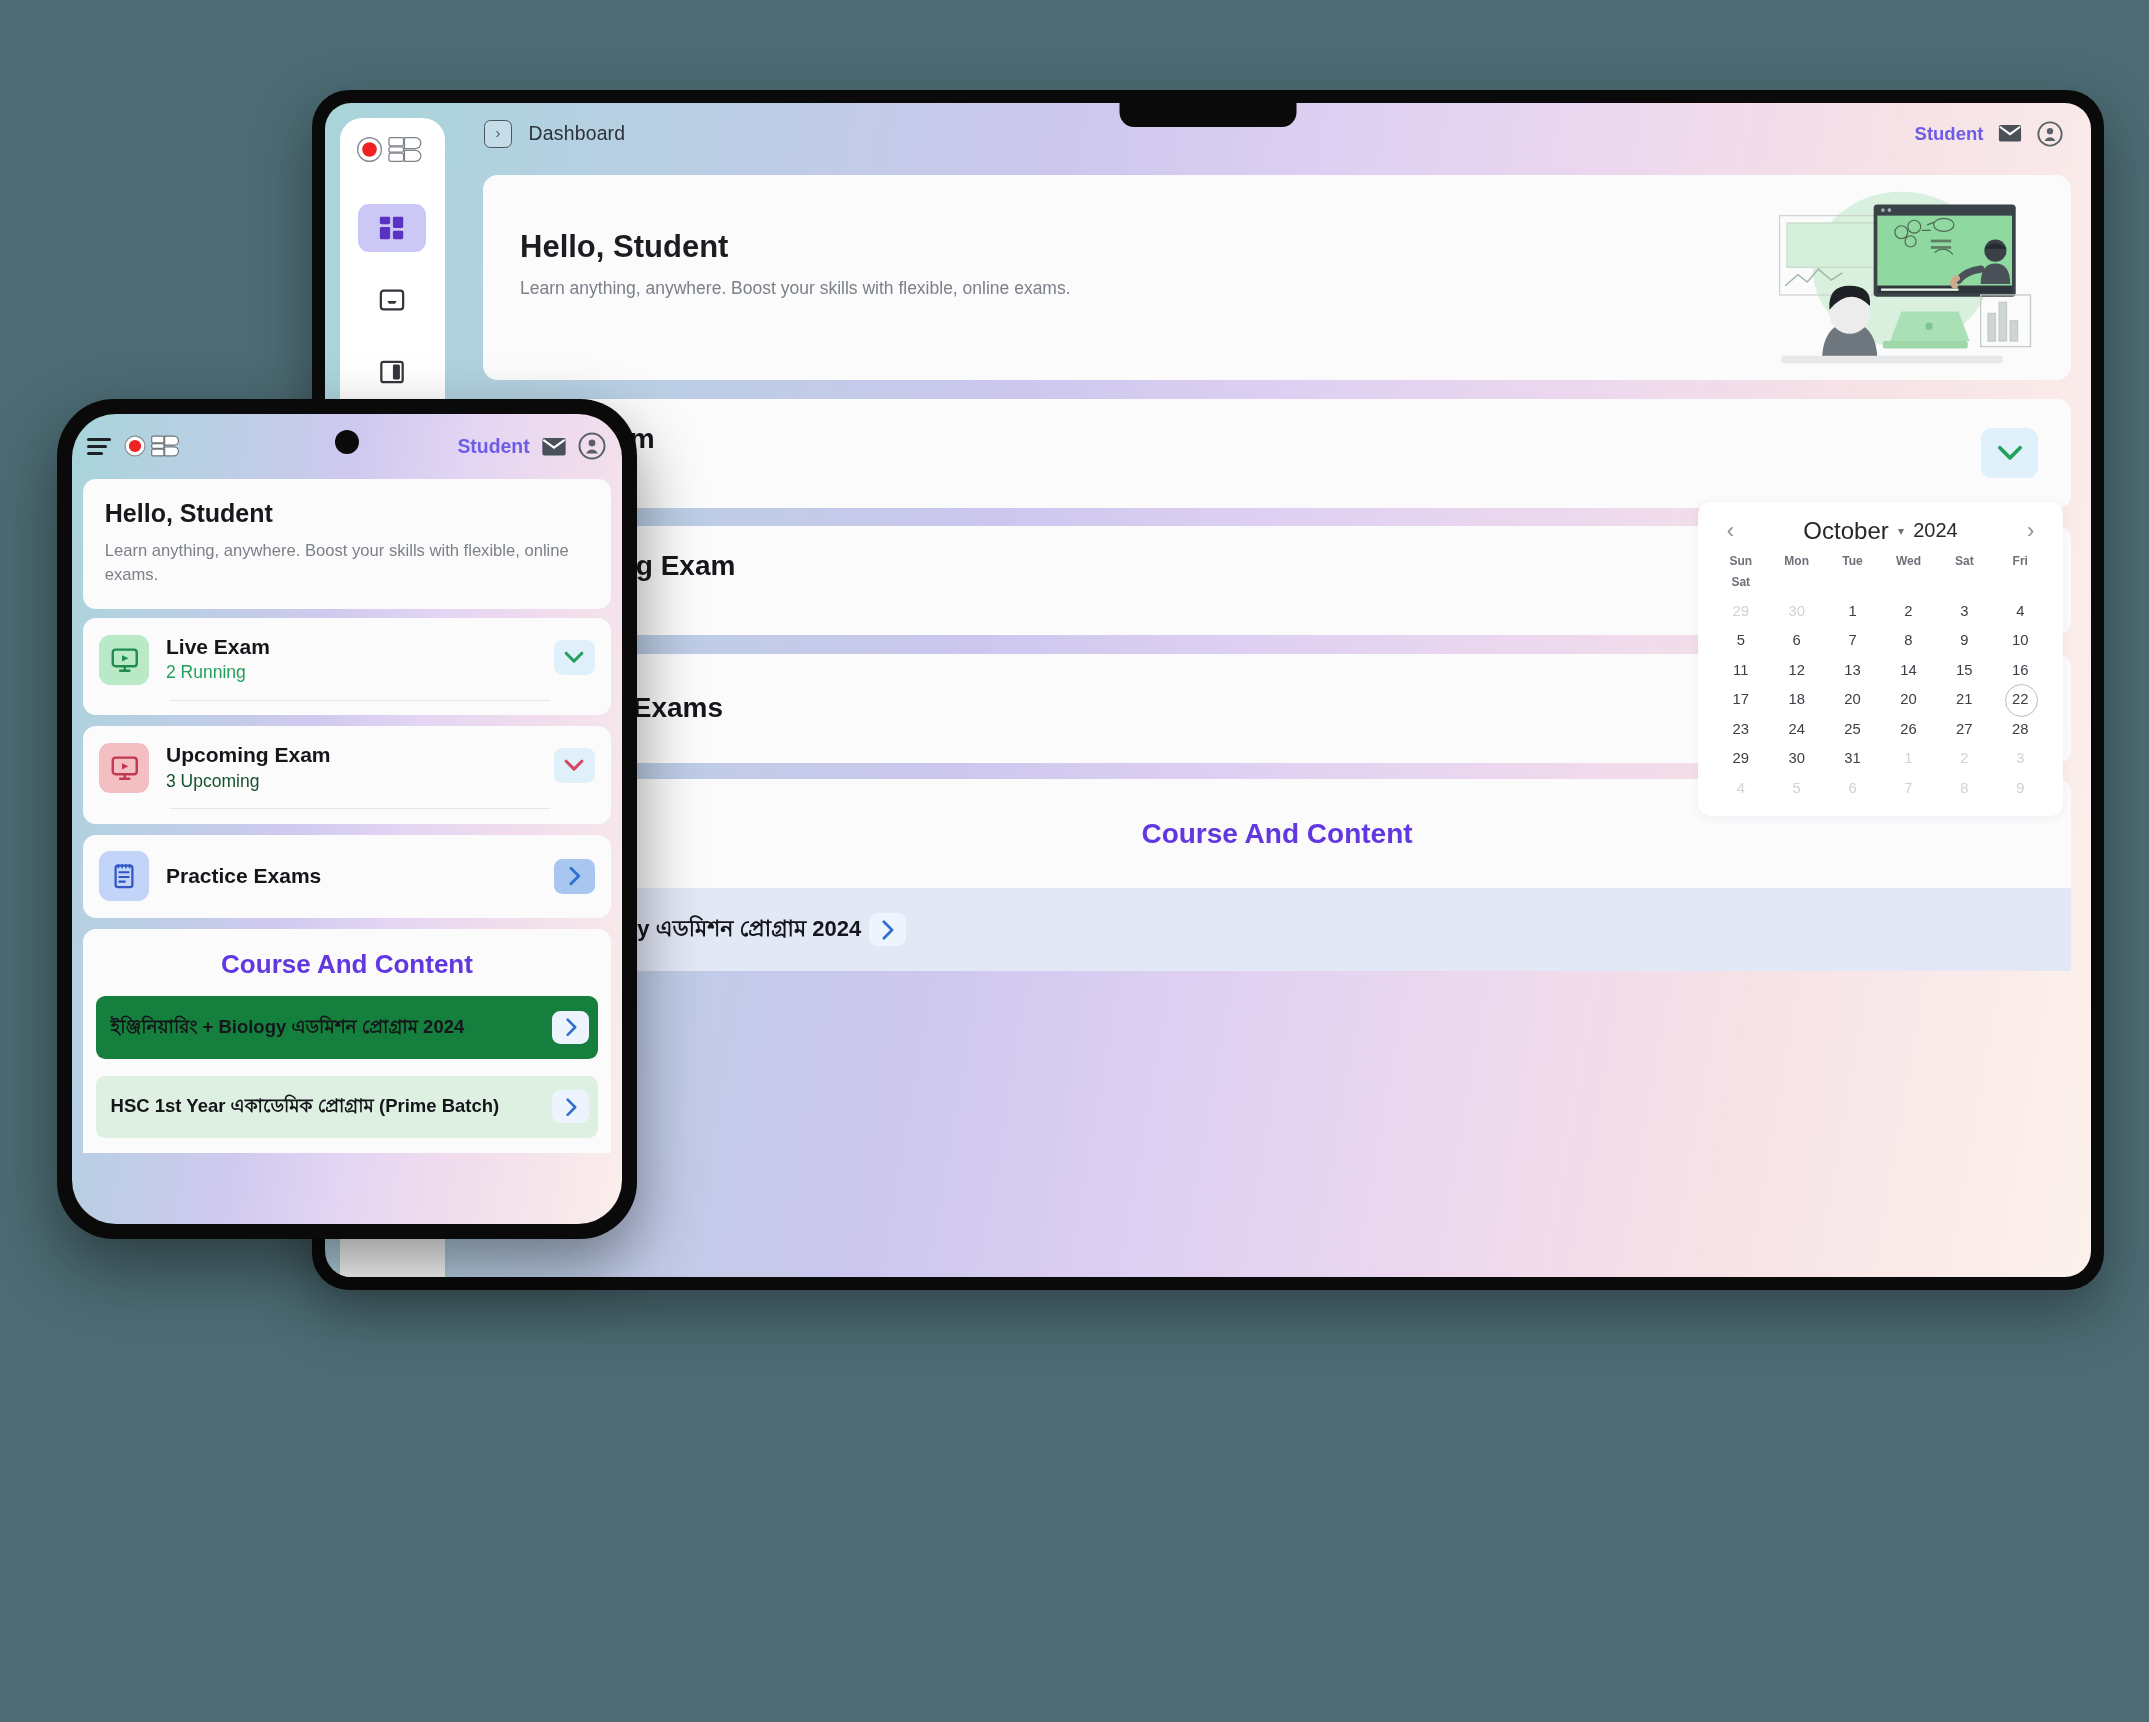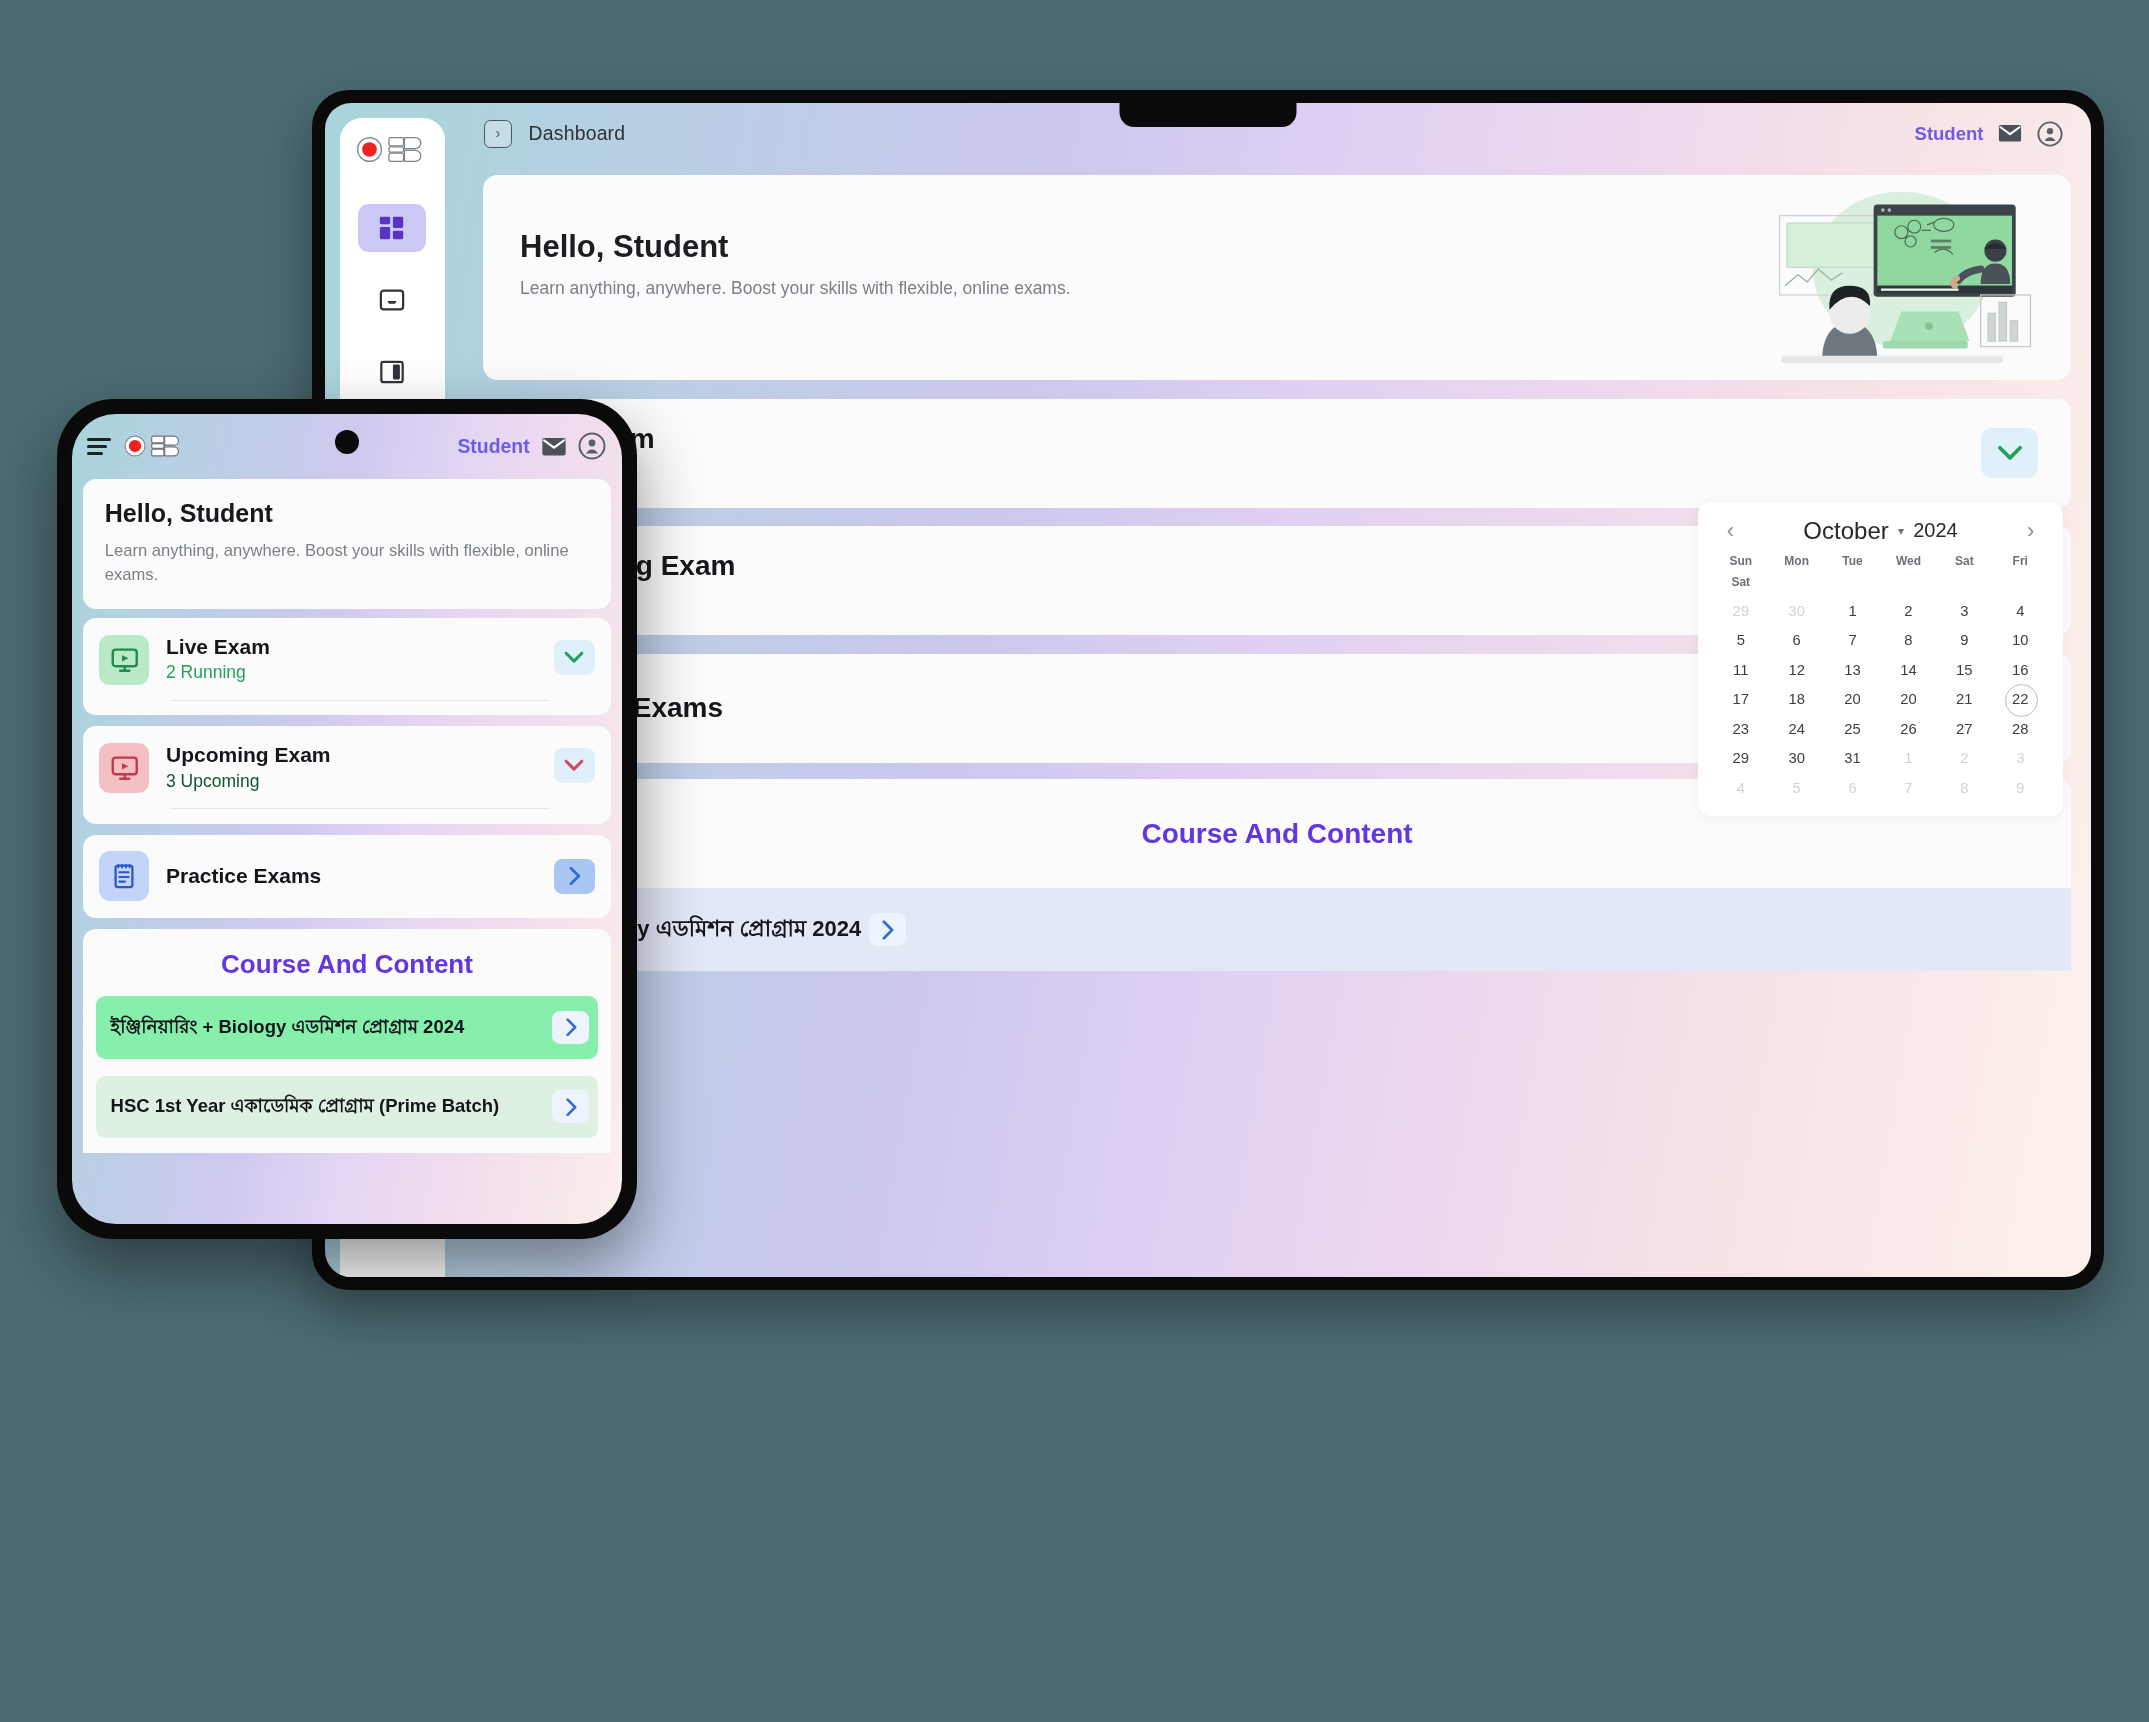--- a/index.html
+++ b/index.html
@@ -207,21 +207,21 @@
   .p-course {
     background:#fbfbfc; border-radius: 13px 13px 0 0;
     margin: 0 11px 0 11px; padding: 20px 13px 14.8px 13px;
   }
   .p-course-title { text-align:center; color:#6137e0; font-size:26px; font-weight:700; }
   .p-course-item {
     margin-top: 16.6px; border-radius: 9.2px;
     padding: 14.8px 9.2px 14.8px 14.8px;
     display:flex; align-items:center;
   }
-  .ci-blue { background:#86efac; }
+  .ci-blue { background:#15803d; }
   .ci-green { background:#ddf0e1; }
   .p-course-item .label { font-size: 18.5px; font-weight:700; color:#14161a; line-height:1.35; flex:1; }
   .p-chip {
     width: 37px; height: 33px; border-radius: 8.3px; background:#eef4fd;
     display:flex; align-items:center; justify-content:center; flex:none; margin-left: 7.4px;
   }
   svg { display:block; }
 </style>
 </head>
 <body>

